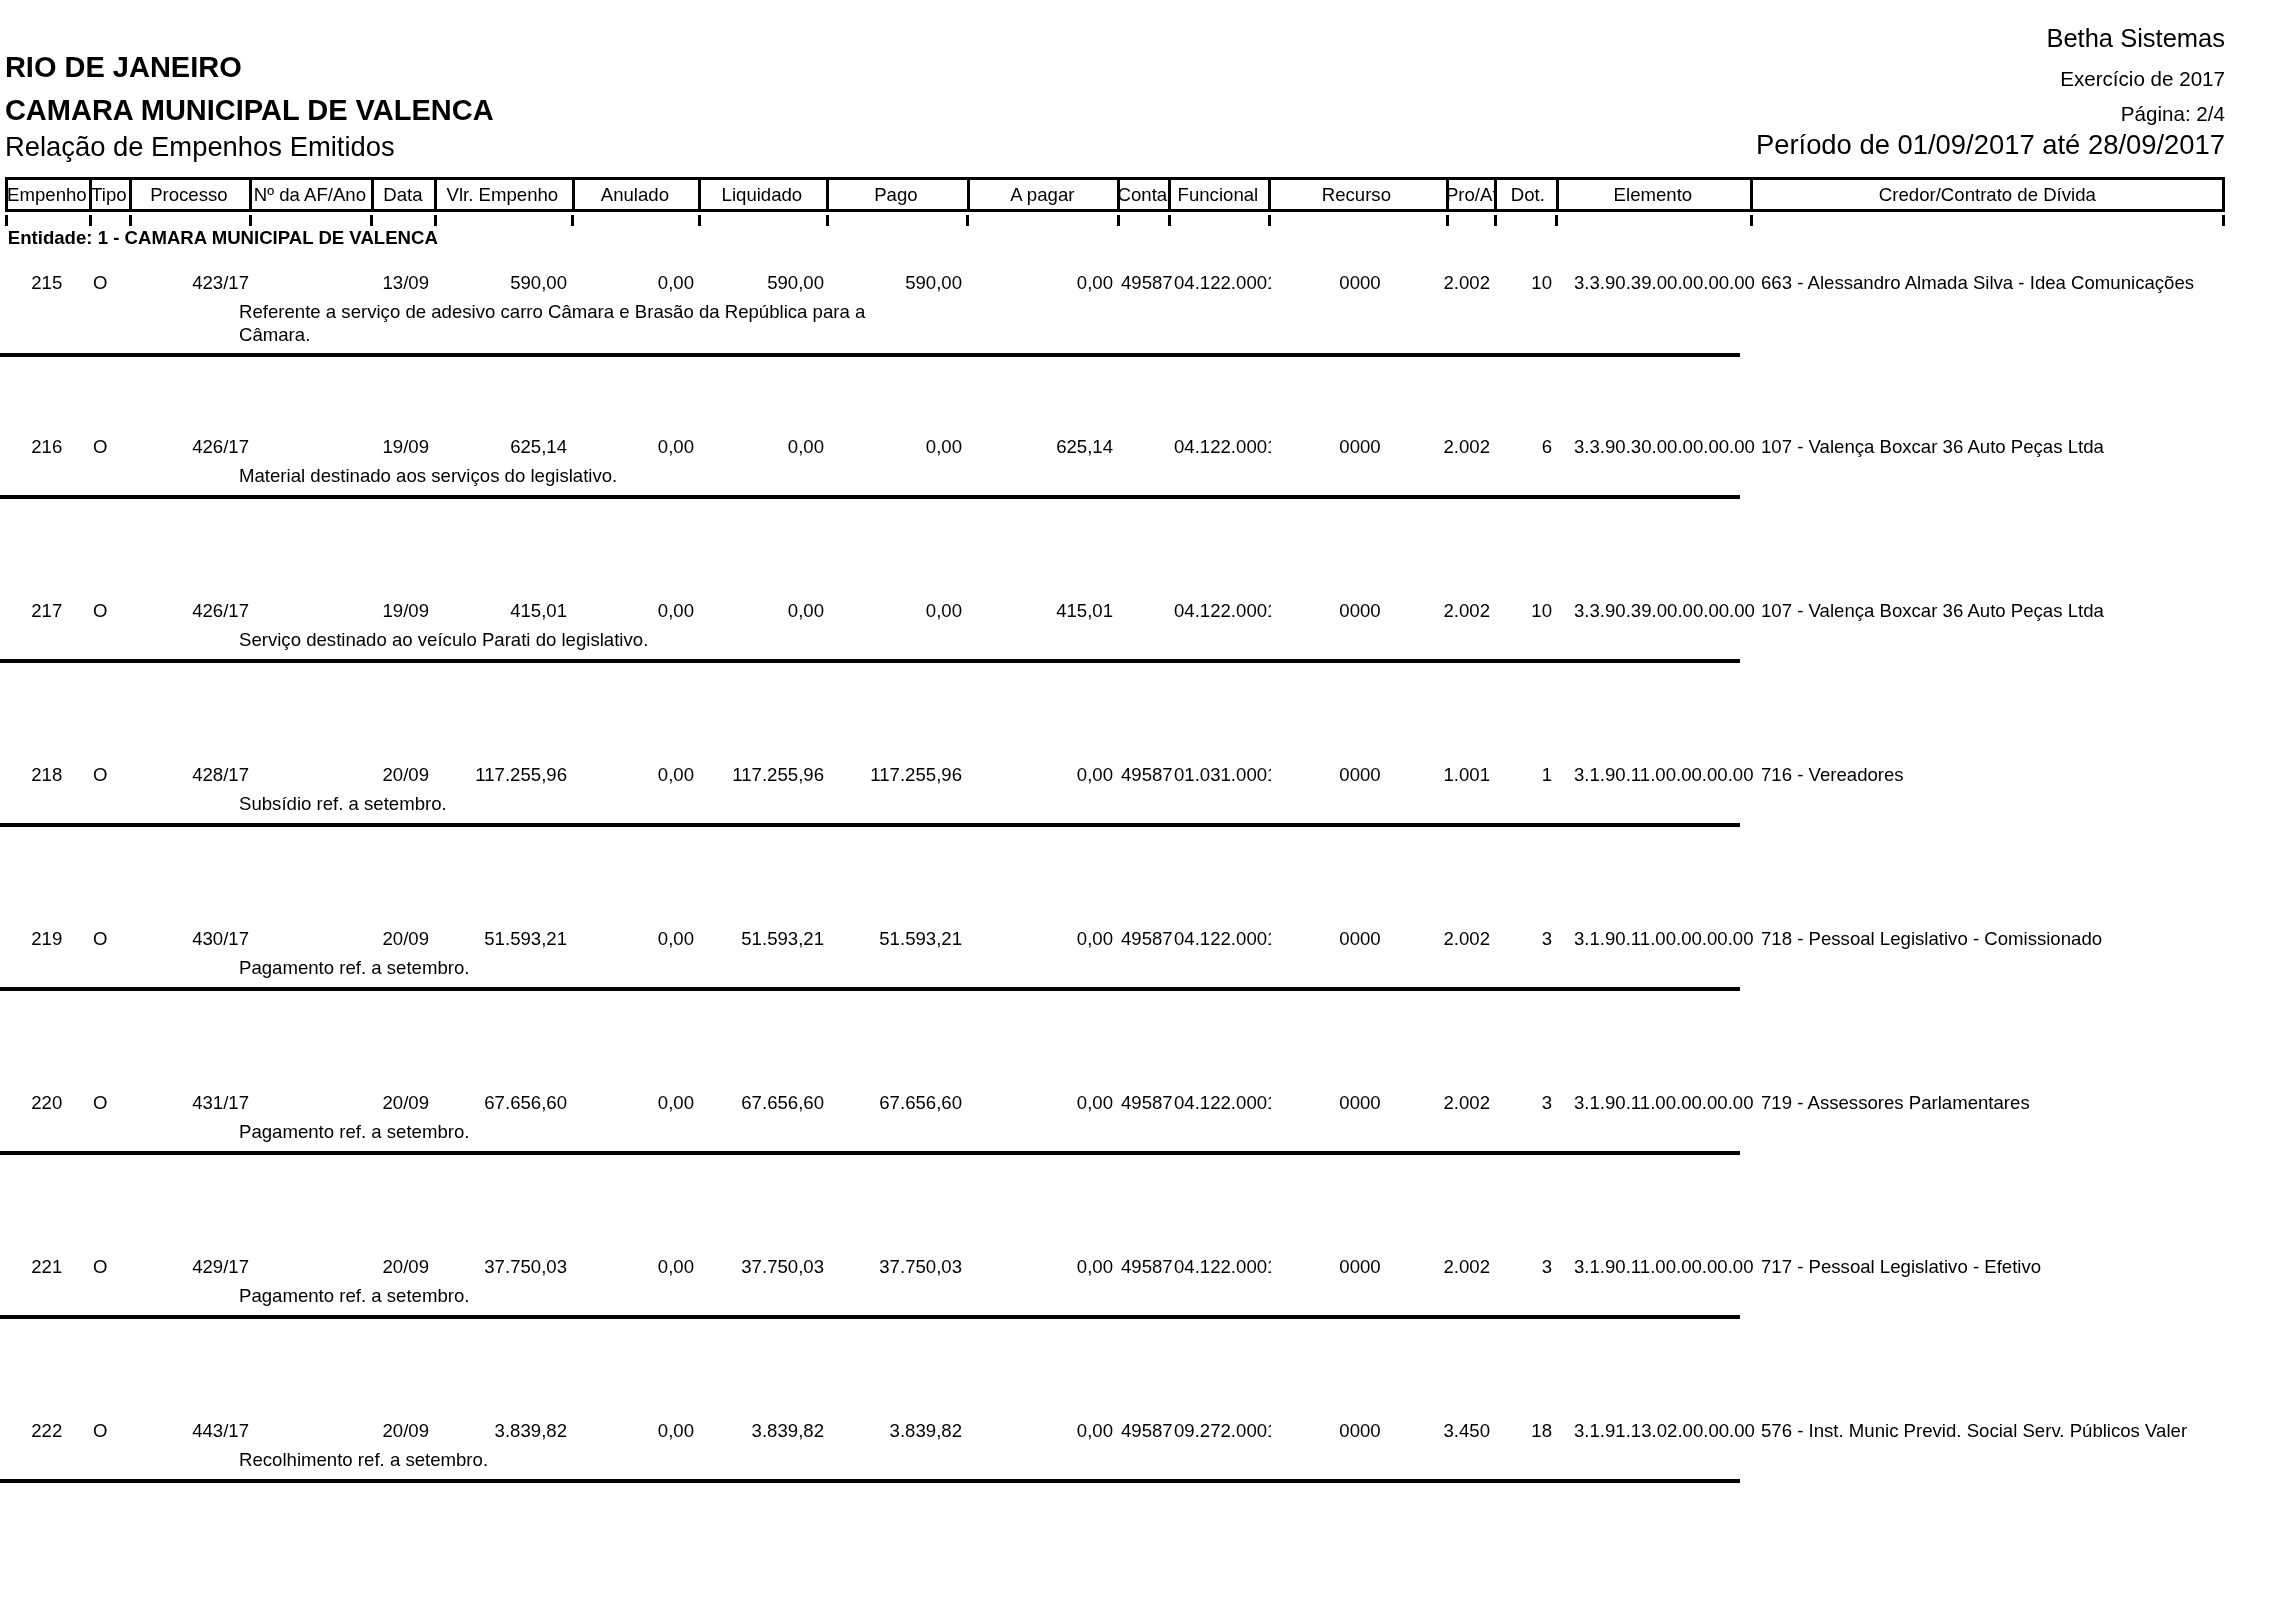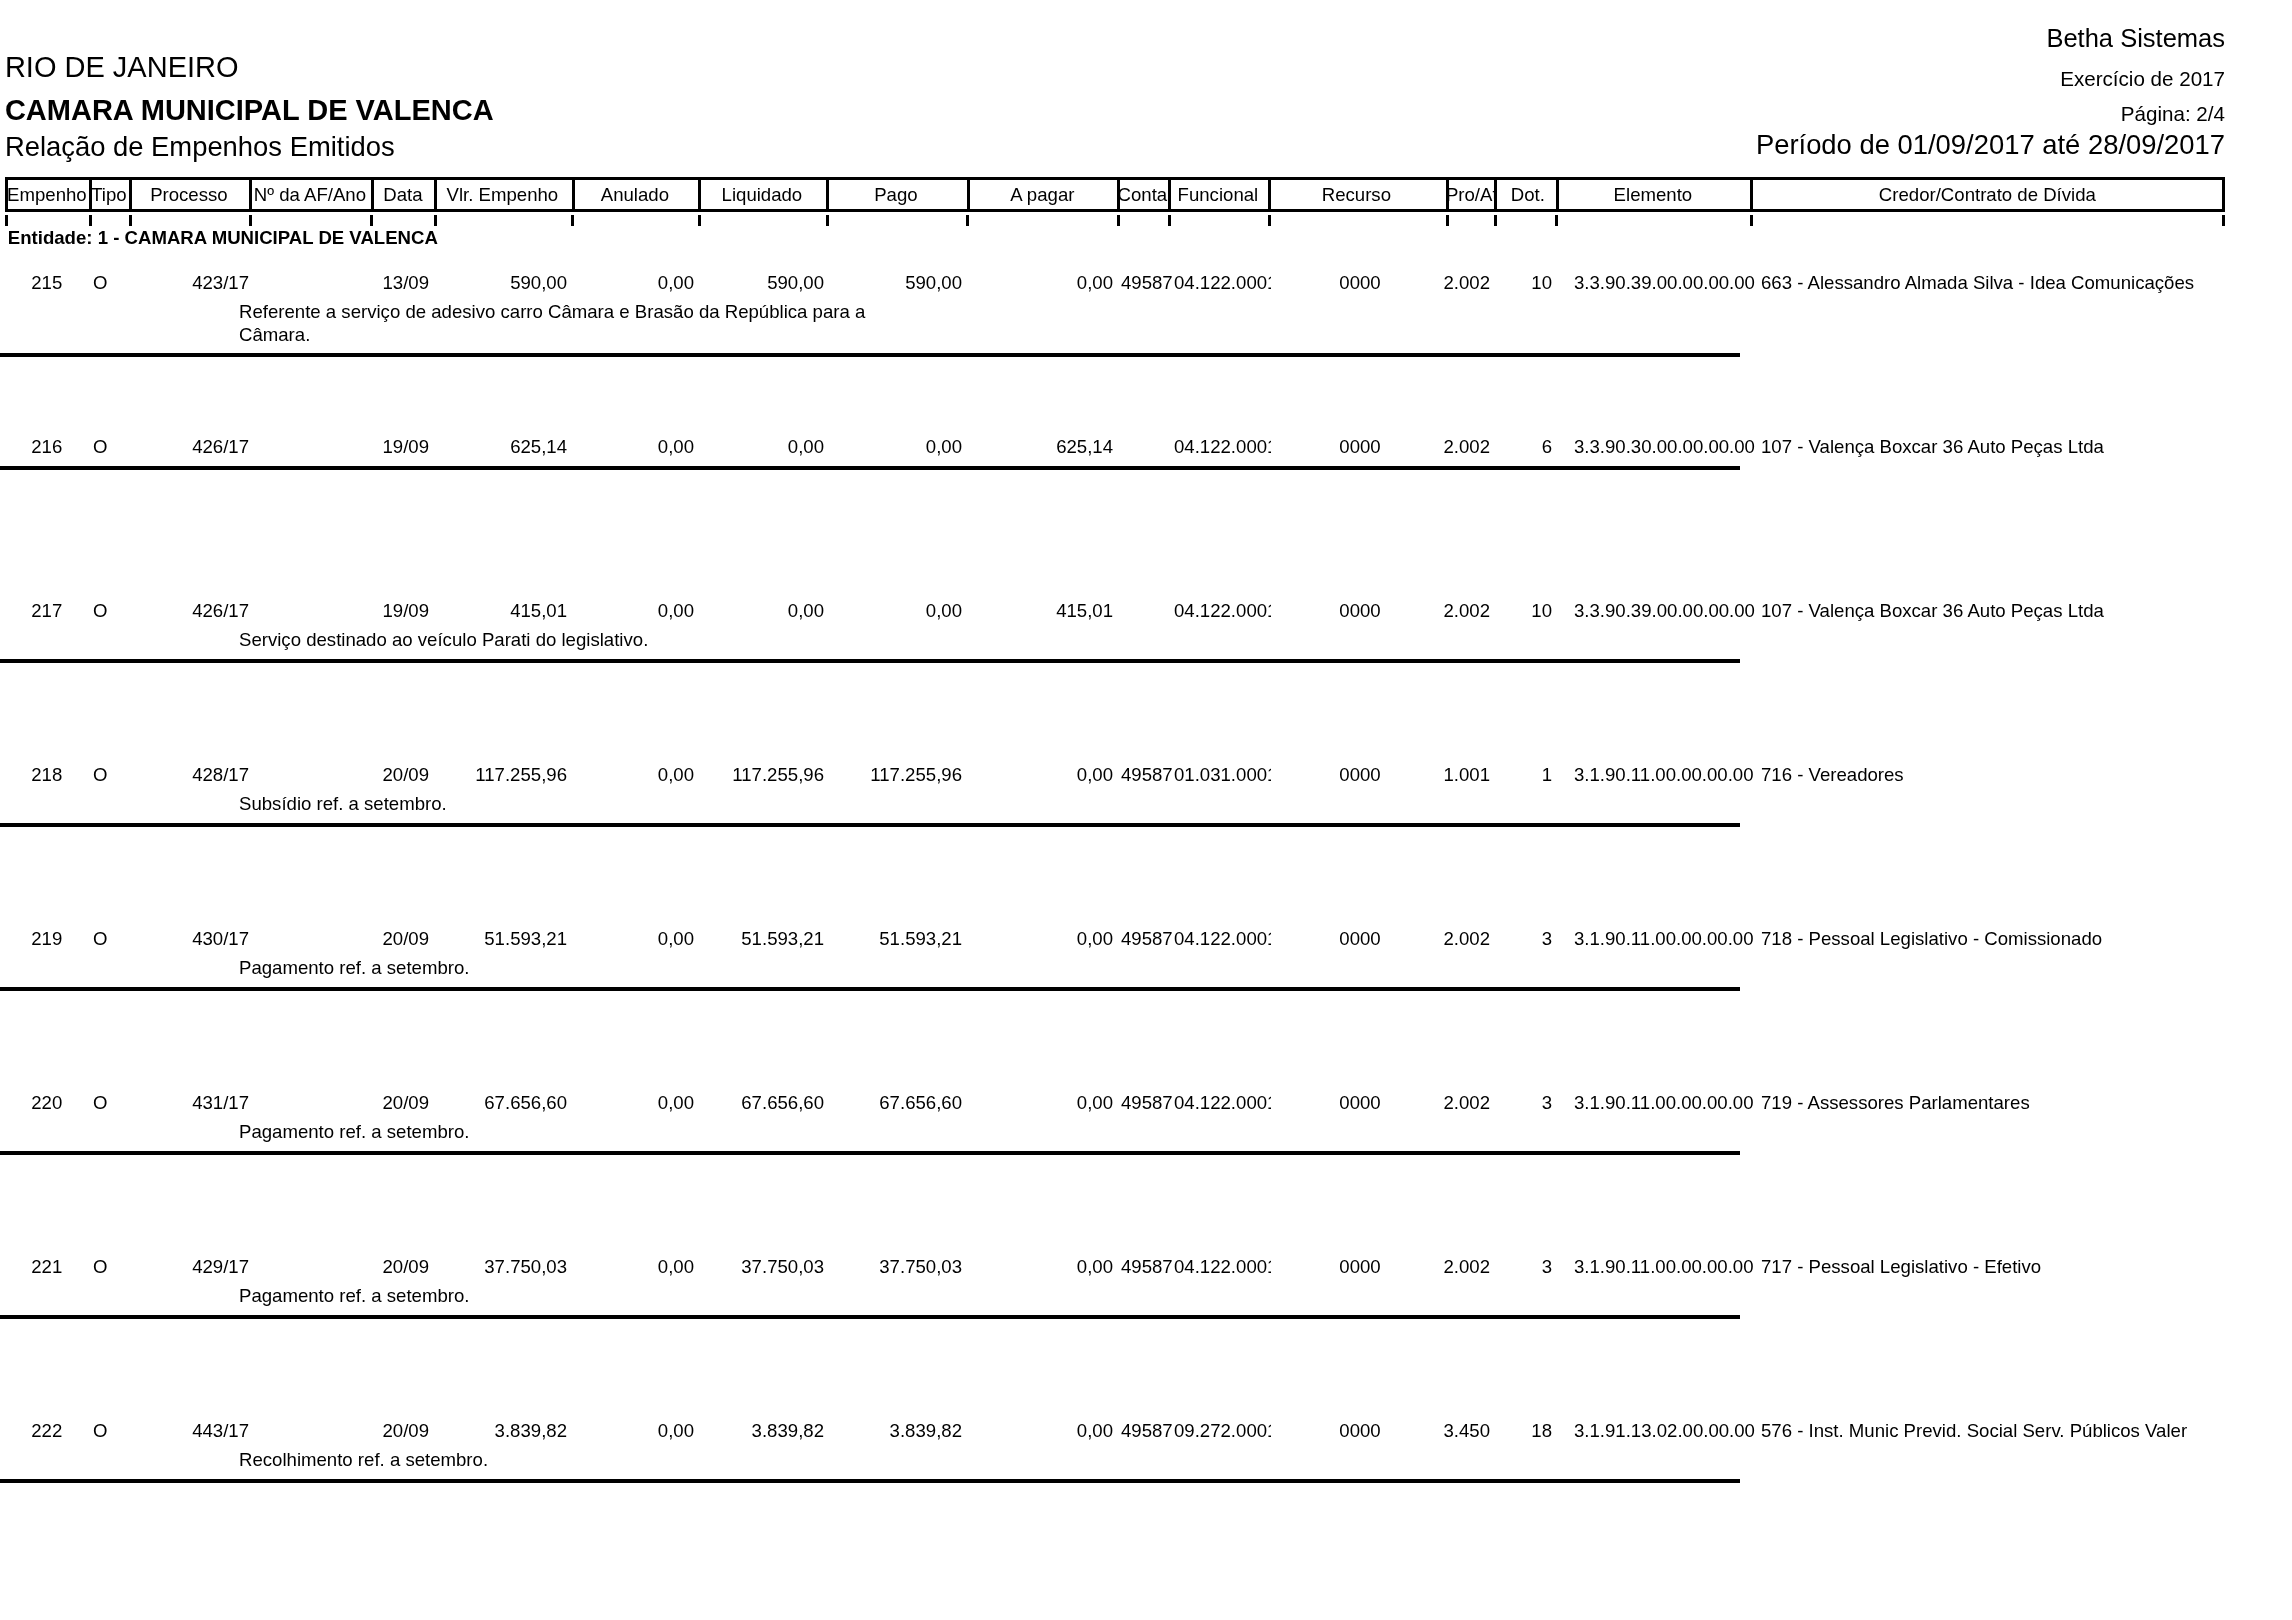--- a/index.html
+++ b/index.html
@@ -4,21 +4,21 @@
 <style>
   html,body{margin:0;padding:0;}
   body{
     width:2293px;height:1620px;position:relative;overflow:hidden;
     background:#ffffff;color:#000000;
     font-family:"Liberation Sans", sans-serif;
     -webkit-font-smoothing:antialiased;
   }
   .abs{position:absolute;white-space:nowrap;}
   
-  .h-state{left:4.9px;top:51px;font-size:29px;font-weight:normal;}
+  .h-state{left:4.9px;top:51px;font-size:29px;font-weight:bold;}
   .h-org{left:4.9px;top:94px;font-size:29px;font-weight:bold;}
   .h-title{left:4.9px;top:131px;font-size:27.4px;}
   .h-vendor{right:68px;top:23.5px;font-size:25.5px;text-align:right;}
   .h-exercise{right:68px;top:67px;font-size:20.6px;text-align:right;}
   .h-page{right:68px;top:102px;font-size:20.6px;text-align:right;}
   .h-period{right:68px;top:129px;font-size:27.4px;text-align:right;}
   
   .thead{
     position:absolute;left:4.9px;top:177px;width:2220px;height:29px;
     border-top:3.9px solid #000;border-bottom:3.9px solid #000;
@@ -164,20 +164,21 @@
       <span class="cell c-pago">0,00</span>
       <span class="cell c-apagar">625,14</span>
       <span class="cell c-conta"></span>
       <span class="cell c-funcional">04.122.0001</span>
       <span class="cell c-recurso">0000</span>
       <span class="cell c-proat">2.002</span>
       <span class="cell c-dot">6</span>
       <span class="cell c-elemento">3.3.90.30.00.00.00.00</span>
       <span class="cell c-credor">107 - Valença Boxcar 36 Auto Peças Ltda</span>
     </div>
+    <div class="desc">Material destinado aos serviços do legislativo.</div>
     <div class="sep"></div>
   </div>
 
   <div class="row">
     <div class="main">
       <span class="cell c-empenho">217</span>
       <span class="cell c-tipo">O</span>
       <span class="cell c-processo">426/17</span>
       <span class="cell c-af"></span>
       <span class="cell c-data">19/09</span>

